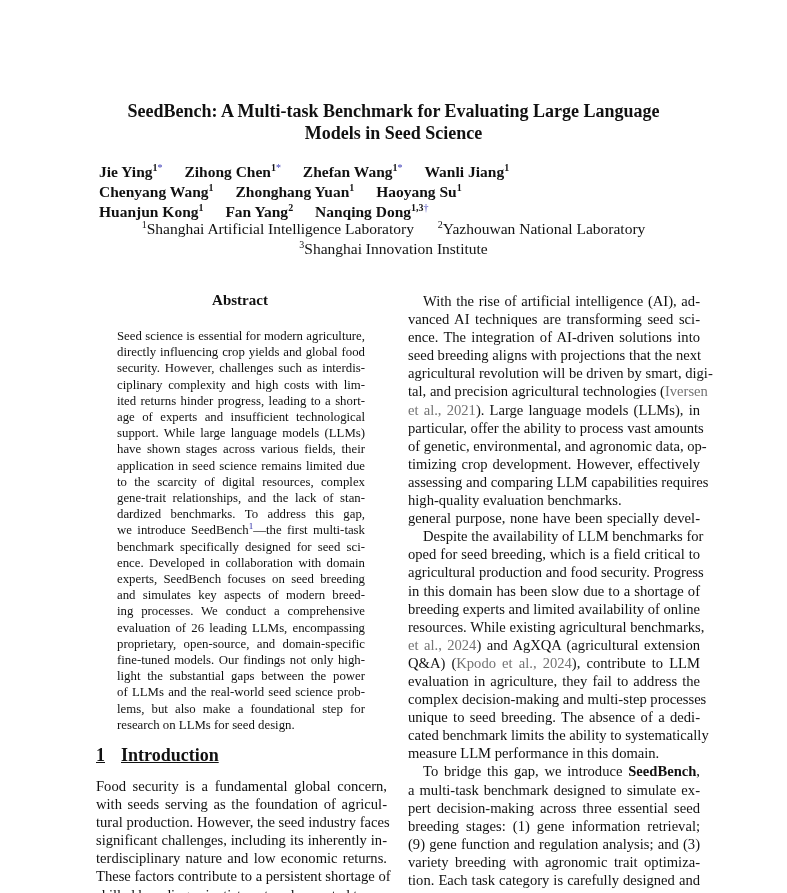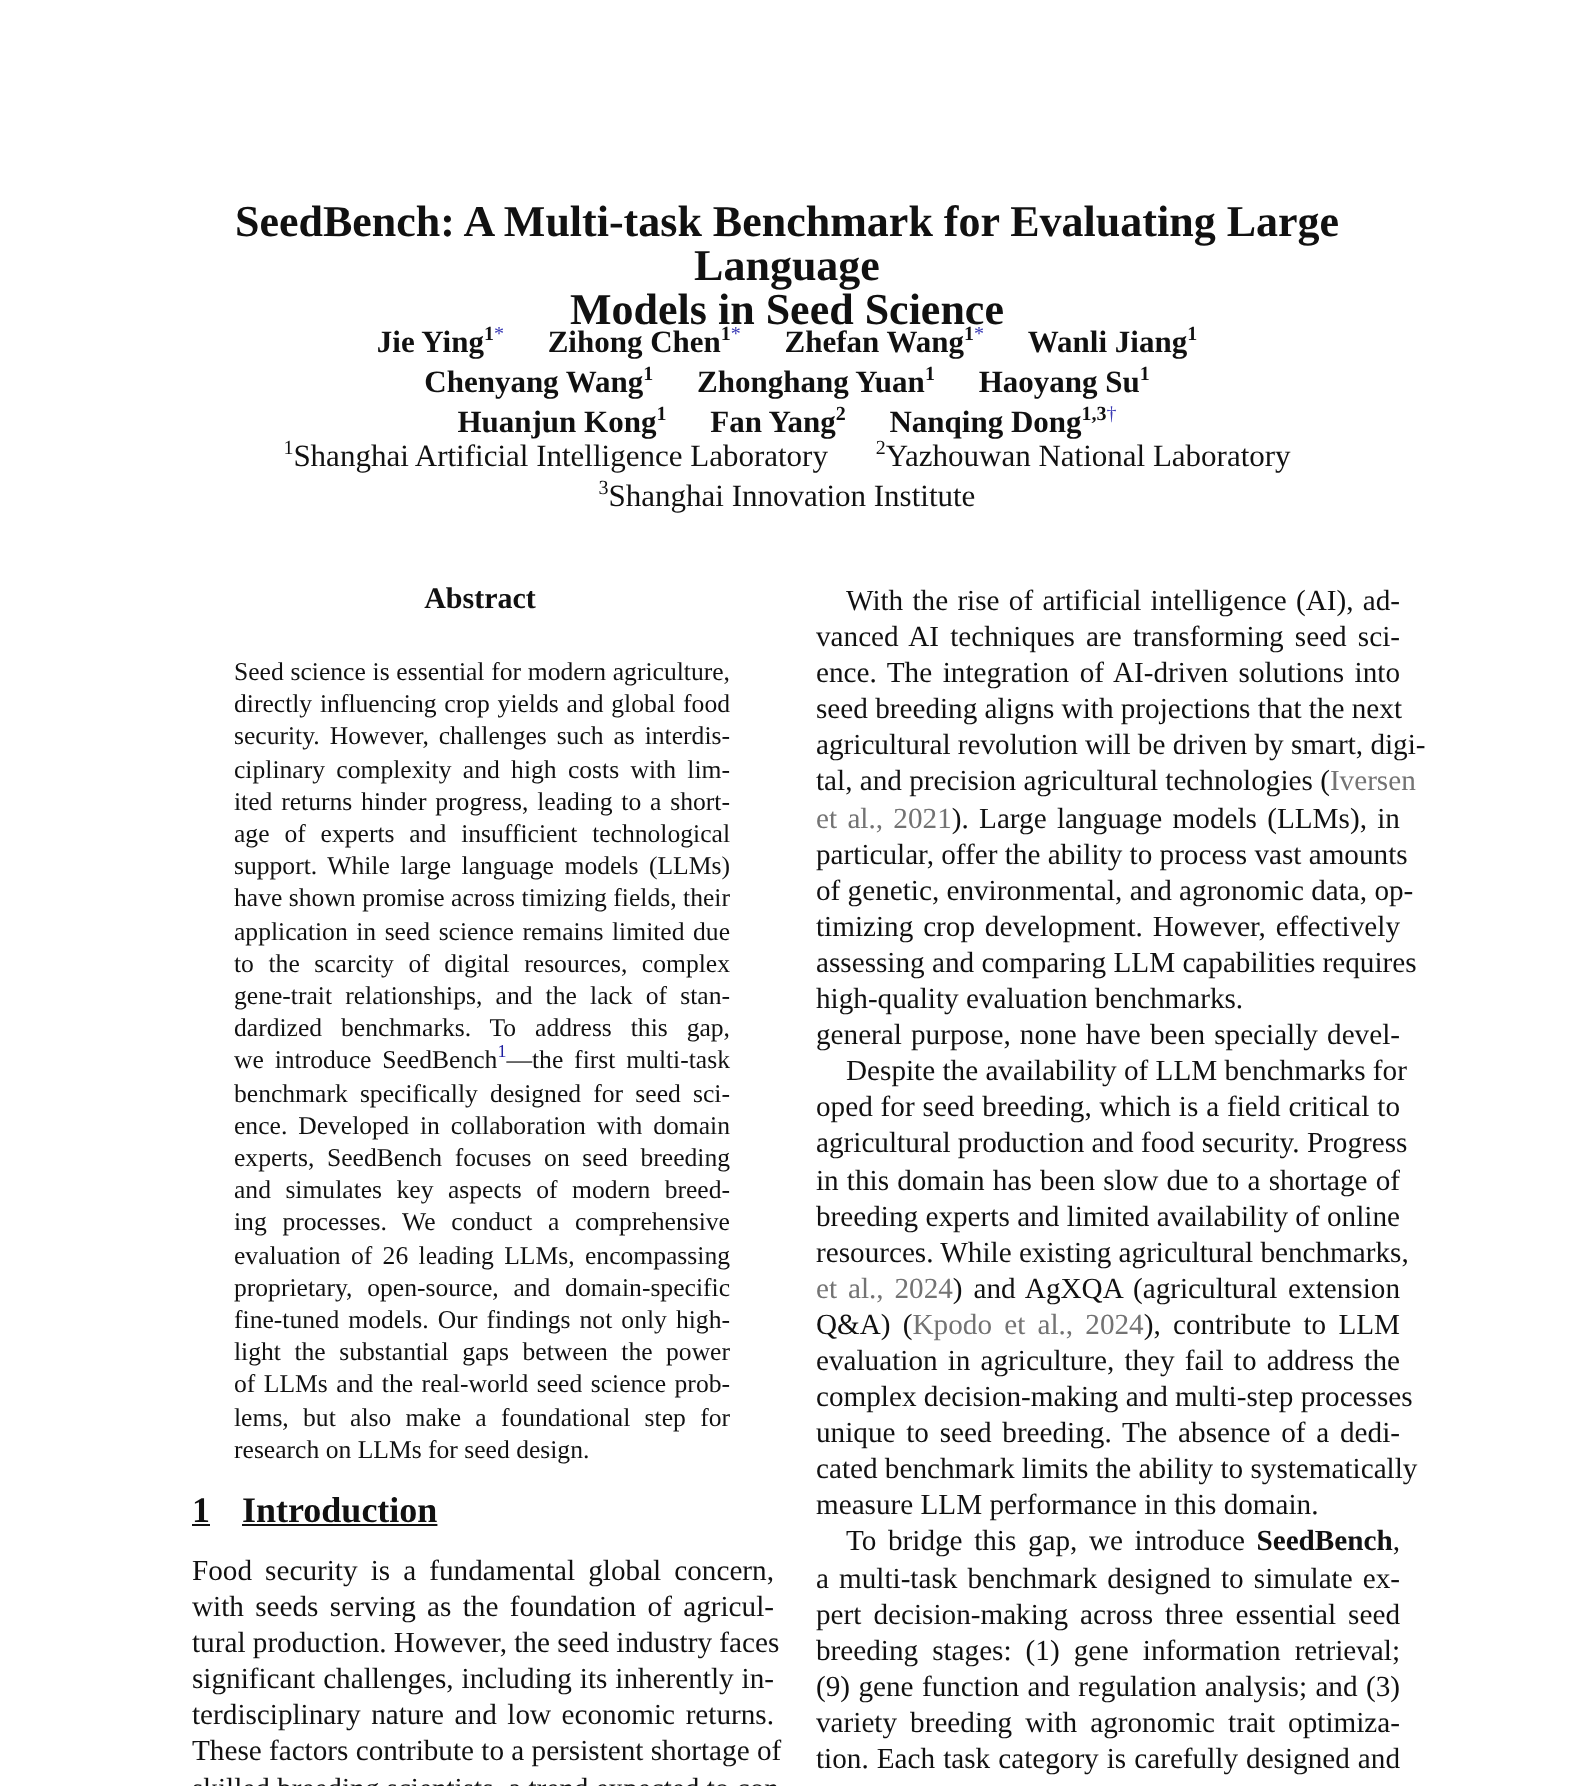--- a/index.html
+++ b/index.html
@@ -2,25 +2,25 @@
 <html><head>
 <meta charset="utf-8">
 <style>
   html, body { margin: 0; padding: 0; background: #ffffff; }
   body {
     width: 787px; height: 893px; overflow: hidden; position: relative;
     font-family: "Liberation Serif", "DejaVu Serif", serif; color: #111;
   }
   .title {
     position: absolute; left: 90px; width: 607px; top: 100px;
-    text-align: center; font-weight: bold; font-size: 22px; line-height: 22px;
+    text-align: center; font-weight: bold; font-size: 18px; line-height: 22px;
   }
   .authors {
     position: absolute; left: 90px; width: 607px; top: 162px;
-    text-align: center; font-weight: bold; font-size: 15.5px; line-height: 20px; font-family: Liberation Serif, serif;
+    font-weight: bold; font-size: 15.5px; line-height: 20px; font-family: Liberation Serif, serif;
   }
   .authors .row span.author { margin: 0 9px; white-space: nowrap; }
   .authors sup { font-size: 10px; line-height: 0; }
   .star { color: #3b3bb5; font-weight: normal; font-size: 8px; }
   .dagger { color: #3b3bb5; font-weight: normal; }
   .affil {
     position: absolute; left: 90px; width: 607px; top: 219px;
     text-align: center; font-size: 15.5px; line-height: 20px;
   }
   .affil .a { margin: 0 10px; white-space: nowrap; }
@@ -91,21 +91,21 @@
 <div class="abstract-head">Abstract</div>
 
 <div class="abstract-body">
   <span class="line">Seed science is essential for modern agriculture,</span>
   <span class="line">directly influencing crop yields and global food</span>
   <span class="line">security. However, challenges such as interdis-</span>
   <span class="line">ciplinary complexity and high costs with lim-</span>
   <span class="line">ited returns hinder progress, leading to a short-</span>
   <span class="line">age of experts and insufficient technological</span>
   <span class="line">support. While large language models (LLMs)</span>
-  <span class="line">have shown promise across timizing fields, their</span>
+  <span class="line">have shown stages across various fields, their</span>
   <span class="line">application in seed science remains limited due</span>
   <span class="line">to the scarcity of digital resources, complex</span>
   <span class="line">gene-trait relationships, and the lack of stan-</span>
   <span class="line">dardized benchmarks.  To address this gap,</span>
   <span class="line"><span>we introduce SeedBench</span><span class="fnref">1</span><span>—the first multi-task</span></span>
   <span class="line">benchmark specifically designed for seed sci-</span>
   <span class="line">ence. Developed in collaboration with domain</span>
   <span class="line">experts, SeedBench focuses on seed breeding</span>
   <span class="line">and simulates key aspects of modern breed-</span>
   <span class="line">ing processes.  We conduct a comprehensive</span>

